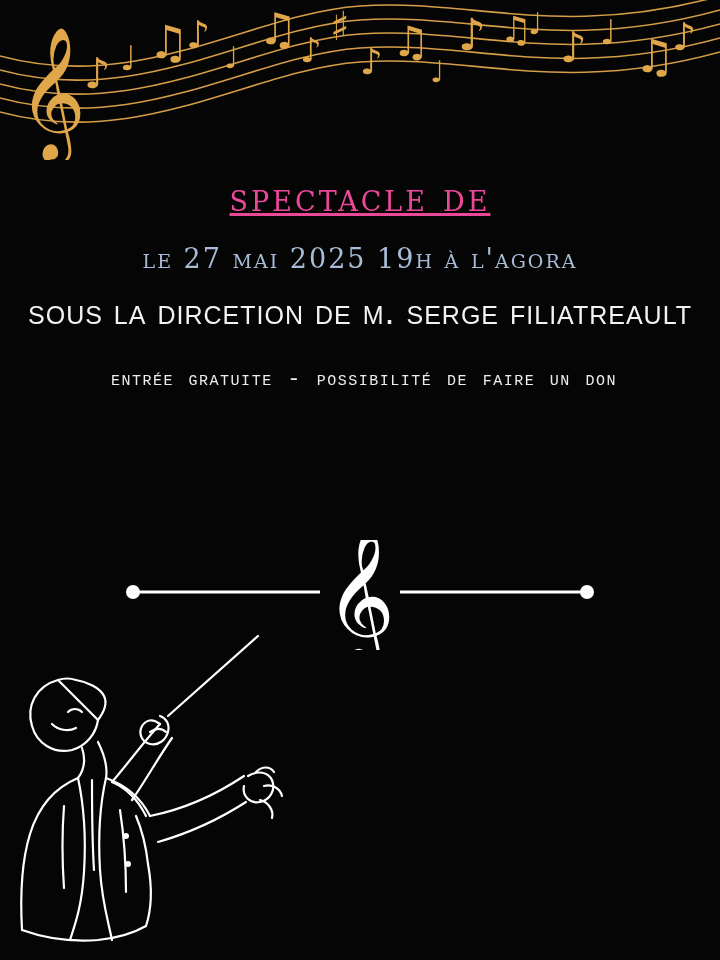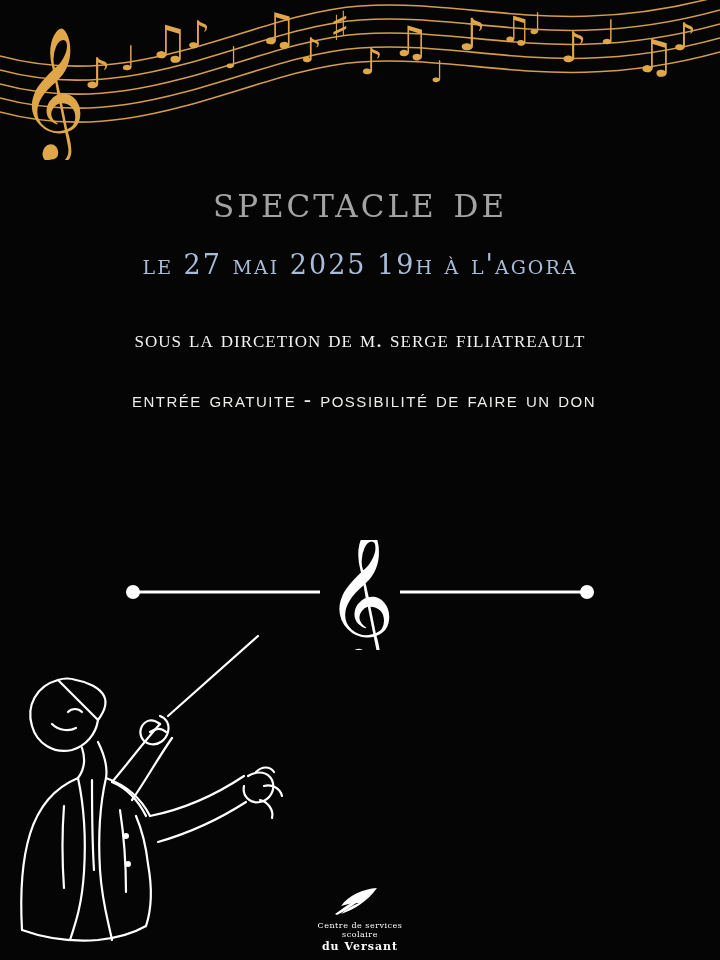--- a/index.html
+++ b/index.html
@@ -30,27 +30,28 @@
   
   .headline-block {
     position: absolute;
     top: 178px;
     left: 0;
     width: 720px;
     text-align: center;
   }
   .title-small {
     font-family: "DejaVu Serif", serif;
-    font-size: 44px;
+    font-size: 38px;
     letter-spacing: 3px;
-    color: #a3a3a3;
+    color: #ec4899;
     font-variant: small-caps;
     text-transform: lowercase;
     font-weight: 400;
     line-height: 1.1;
+    text-decoration: underline;
   }
   .title-main {
     margin-top: 10px;
     font-family: "DejaVu Serif", serif;
     font-size: 76px;
     font-variant: small-caps;
     text-transform: lowercase;
     letter-spacing: 1px;
     line-height: 1.0;
     background: linear-gradient(90deg, #e8a33d 0%, #f0c07a 22%, #cfcfcf 48%, #9fb6d8 72%, #4d7fc4 100%);
@@ -63,31 +64,31 @@
   .title-date {
     margin-top: 23px;
     font-family: "DejaVu Serif", serif;
     font-size: 27px;
     font-variant: small-caps;
     text-transform: lowercase;
     letter-spacing: 2px;
     color: #a8bcd8;
   }
   .line-conductor {
-    margin-top: 46px;
-    font-family: Liberation Serif, serif;
-    font-size: 24px;
+    margin-top: 17px;
+    font-family: Liberation Sans, sans-serif;
+    font-size: 36px;
     font-variant: small-caps;
     text-transform: lowercase;
     letter-spacing: 1px;
     color: #f3f3f1;
   }
   .line-entry {
     margin-top: 34px;
-    font-family: Liberation Sans, sans-serif;
+    font-family: Liberation Mono, monospace;
     font-size: 22px;
     font-variant: small-caps;
     text-transform: lowercase;
     letter-spacing: 1.5px;
     color: #ededea;
     padding-left: 8px;
   }
 
   
   .divider {
@@ -230,24 +231,14 @@
         <circle cx="128" cy="244" r="3" fill="#ffffff" stroke="none"></circle>
 
         <path d="M22 310 C44 318 70 322 98 320 C118 318 132 314 146 306"></path>
         <path d="M146 306 C152 288 152 266 148 244 C146 226 142 210 136 196"></path>
 
         <path d="M112 162 C126 168 138 180 146 196"></path>
       </g>
     </svg>
   </div>
 
-  <div class="logo">
-    <svg width="54" height="30" viewBox="0 0 54 30" xmlns="http://www.w3.org/2000/svg">
-      <g fill="#ffffff">
-        <path d="M44 2 C30 3 16 9 8 20 C14 18 20 17 26 17 C18 20 12 24 8 28 C20 24 34 16 44 2 Z"></path>
-        <path d="M2 28 C10 22 22 14 34 8 C24 17 14 24 4 29 Z"></path>
-      </g>
-    </svg>
-    <div class="logo-text">Centre de services scolaire</div>
-    <div class="logo-text"><b>du Versant</b></div>
-  </div>
 
 </div>
 
 </body></html>

